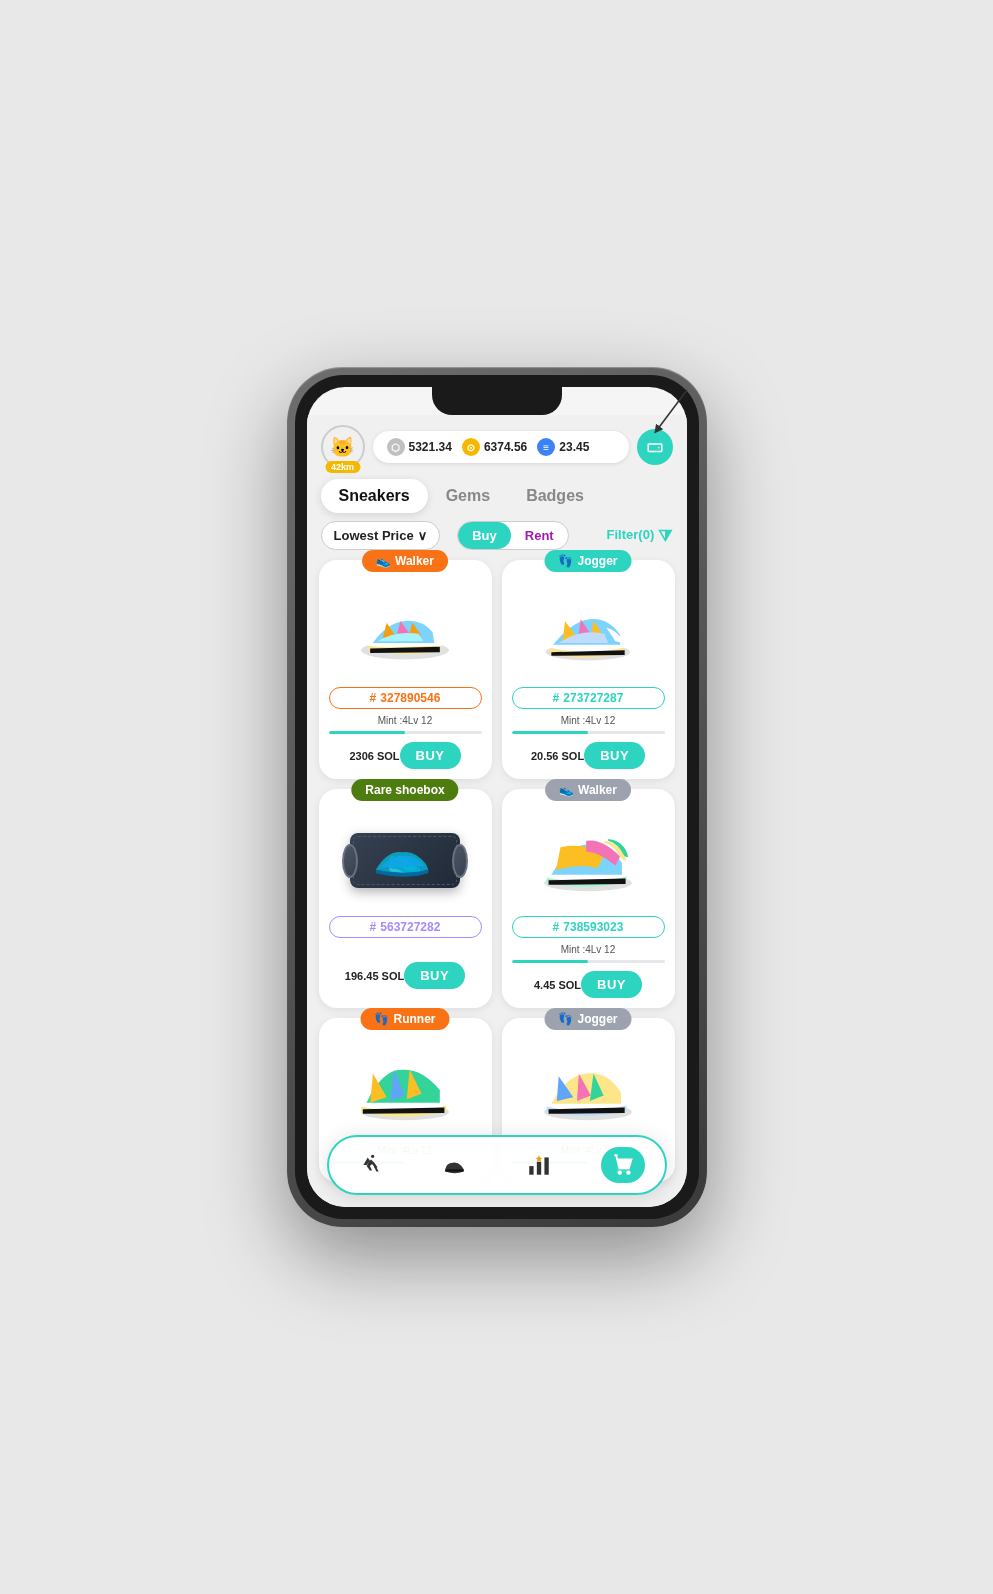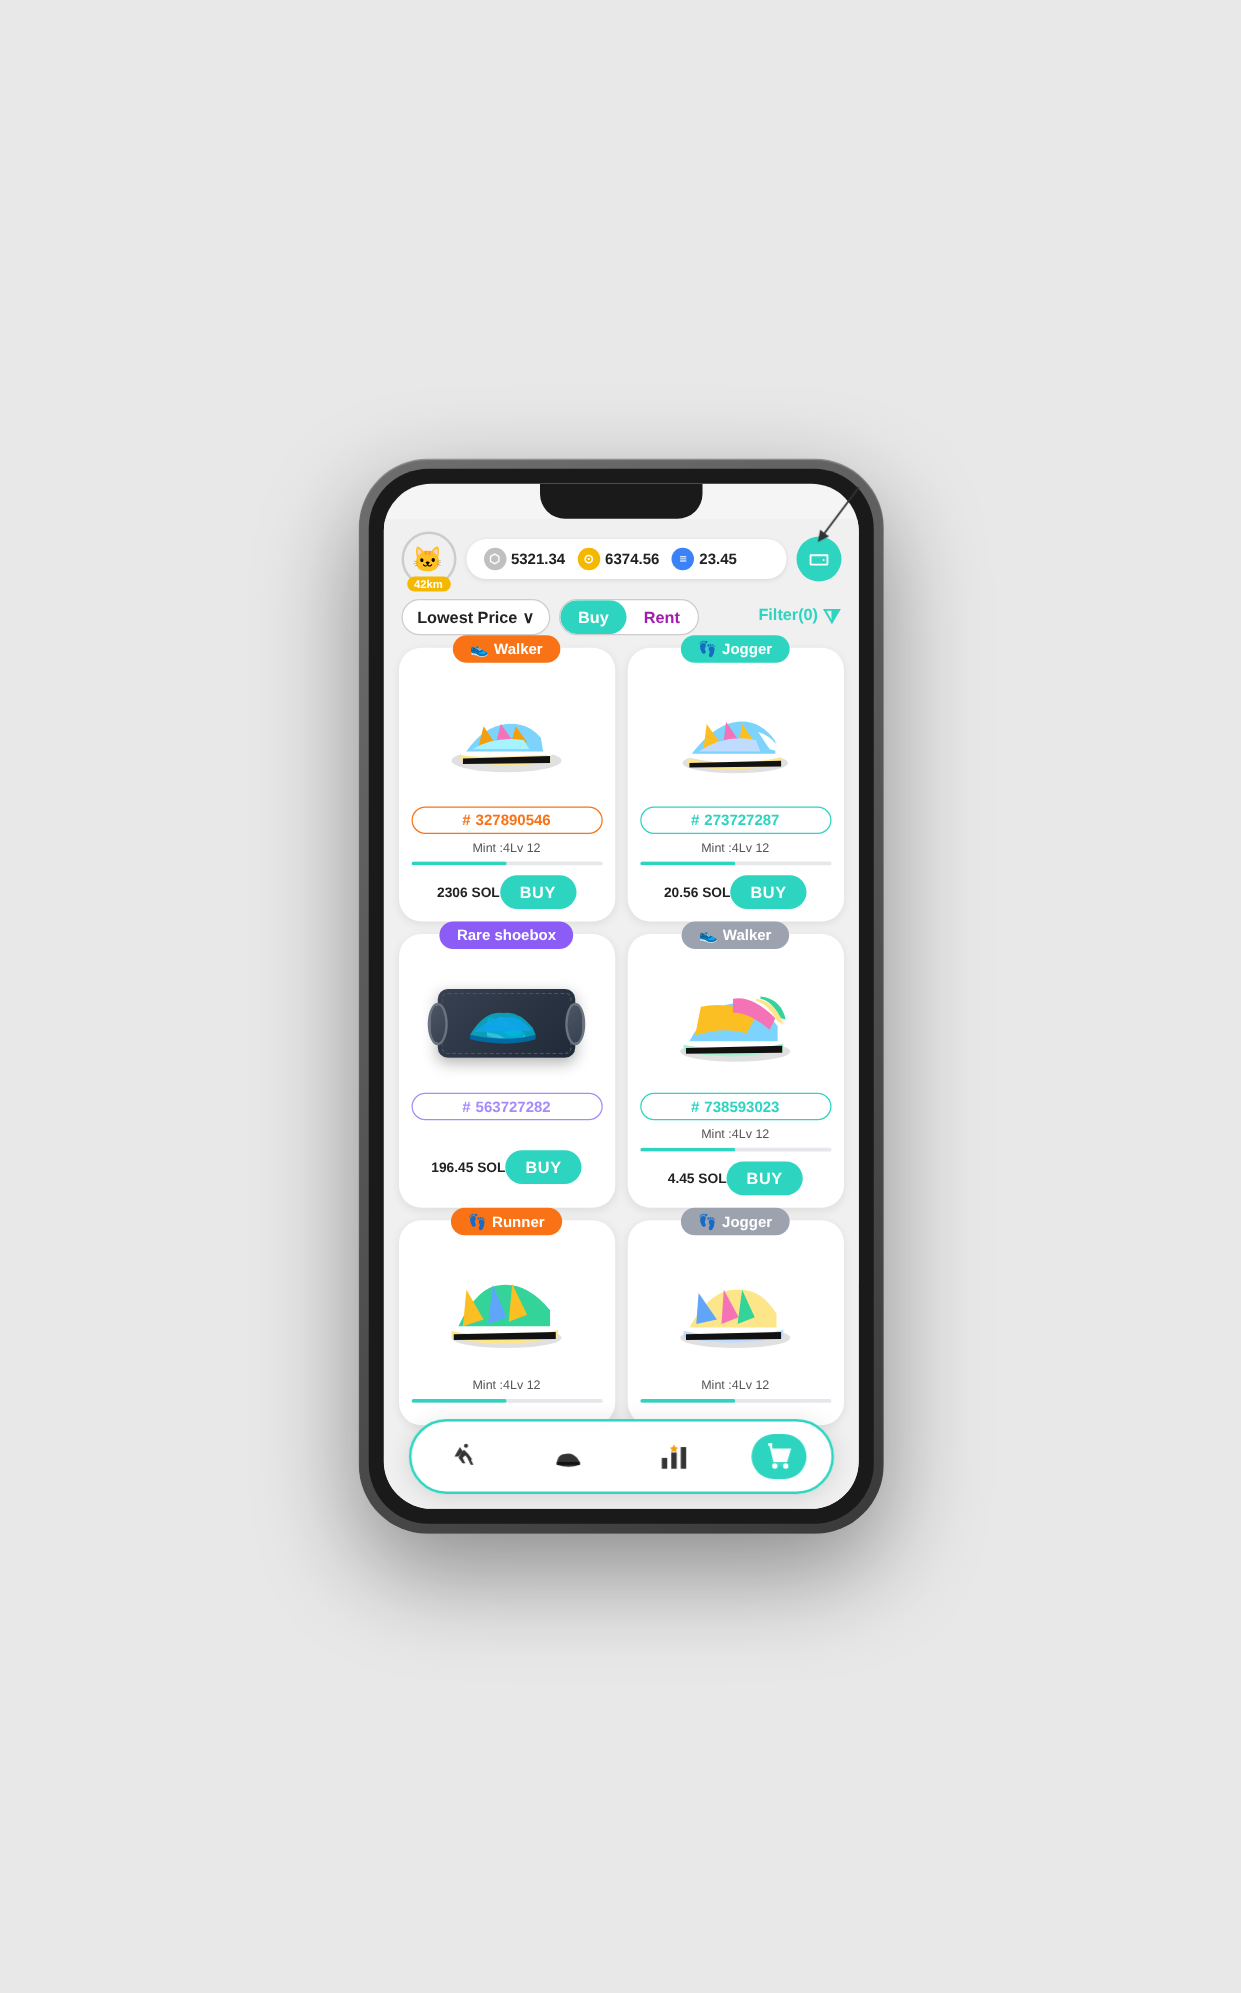--- a/index.html
+++ b/index.html
@@ -145,21 +145,21 @@
       background: white;
       color: #111;
       box-shadow: 0 2px 8px rgba(0,0,0,0.12);
     }
 
     
     .filter-row {
       display: flex;
       align-items: center;
       padding: 0 14px;
-      gap: 7px;
+      gap: 17px;
       margin-bottom: 10px;
     }
     .sort-btn {
       background: white;
       border: 1.5px solid #ccc;
       border-radius: 20px;
       padding: 6px 12px;
       font-size: 13px;
       font-weight: 600;
       color: #222;
@@ -218,21 +218,21 @@
       border-radius: 12px;
       padding: 4px 14px;
       font-size: 12px; font-weight: 700;
       color: white;
       display: flex; align-items: center; gap: 4px;
       white-space: nowrap;
     }
     .badge-orange { background: #f97316; }
     .badge-green { background: #2dd4bf; }
     .badge-gray { background: #9ca3af; }
-    .badge-purple { background: #8b5cf6; }
+    .badge-purple { background: #4d7c0f; }
 
     .card-image {
       height: 95px;
       display: flex; align-items: center; justify-content: center;
       margin: 14px 0 8px;
       font-size: 60px;
     }
     .card-image svg {
       width: 110px; height: 80px;
     }
@@ -387,20 +387,25 @@
                 <span>23.45</span>
               </div>
             </div>
             <div class="wallet-btn">
               <svg viewBox="0 0 24 24" width="18" height="18" fill="white">
                   <path d="M21 7H3a1 1 0 0 0-1 1v9a2 2 0 0 0 2 2h16a2 2 0 0 0 2-2V8a1 1 0 0 0-1-1zm-1 10H4V9h16v8zm-2-4a1 1 0 1 1-2 0 1 1 0 0 1 2 0z"></path>
                 </svg>
             </div>
           </div>
 
+          <div class="tab-bar">
+            <div class="tab-item active">Sneakers</div>
+            <div class="tab-item">Gems</div>
+            <div class="tab-item">Badges</div>
+          </div>
 
           <div class="filter-row">
             <div class="sort-btn">
               <span>Lowest Price</span>
               <span>∨</span>
             </div>
             <div class="buy-rent-group">
               <div class="br-btn active">Buy</div>
               <div class="br-btn">Rent</div>
             </div>

